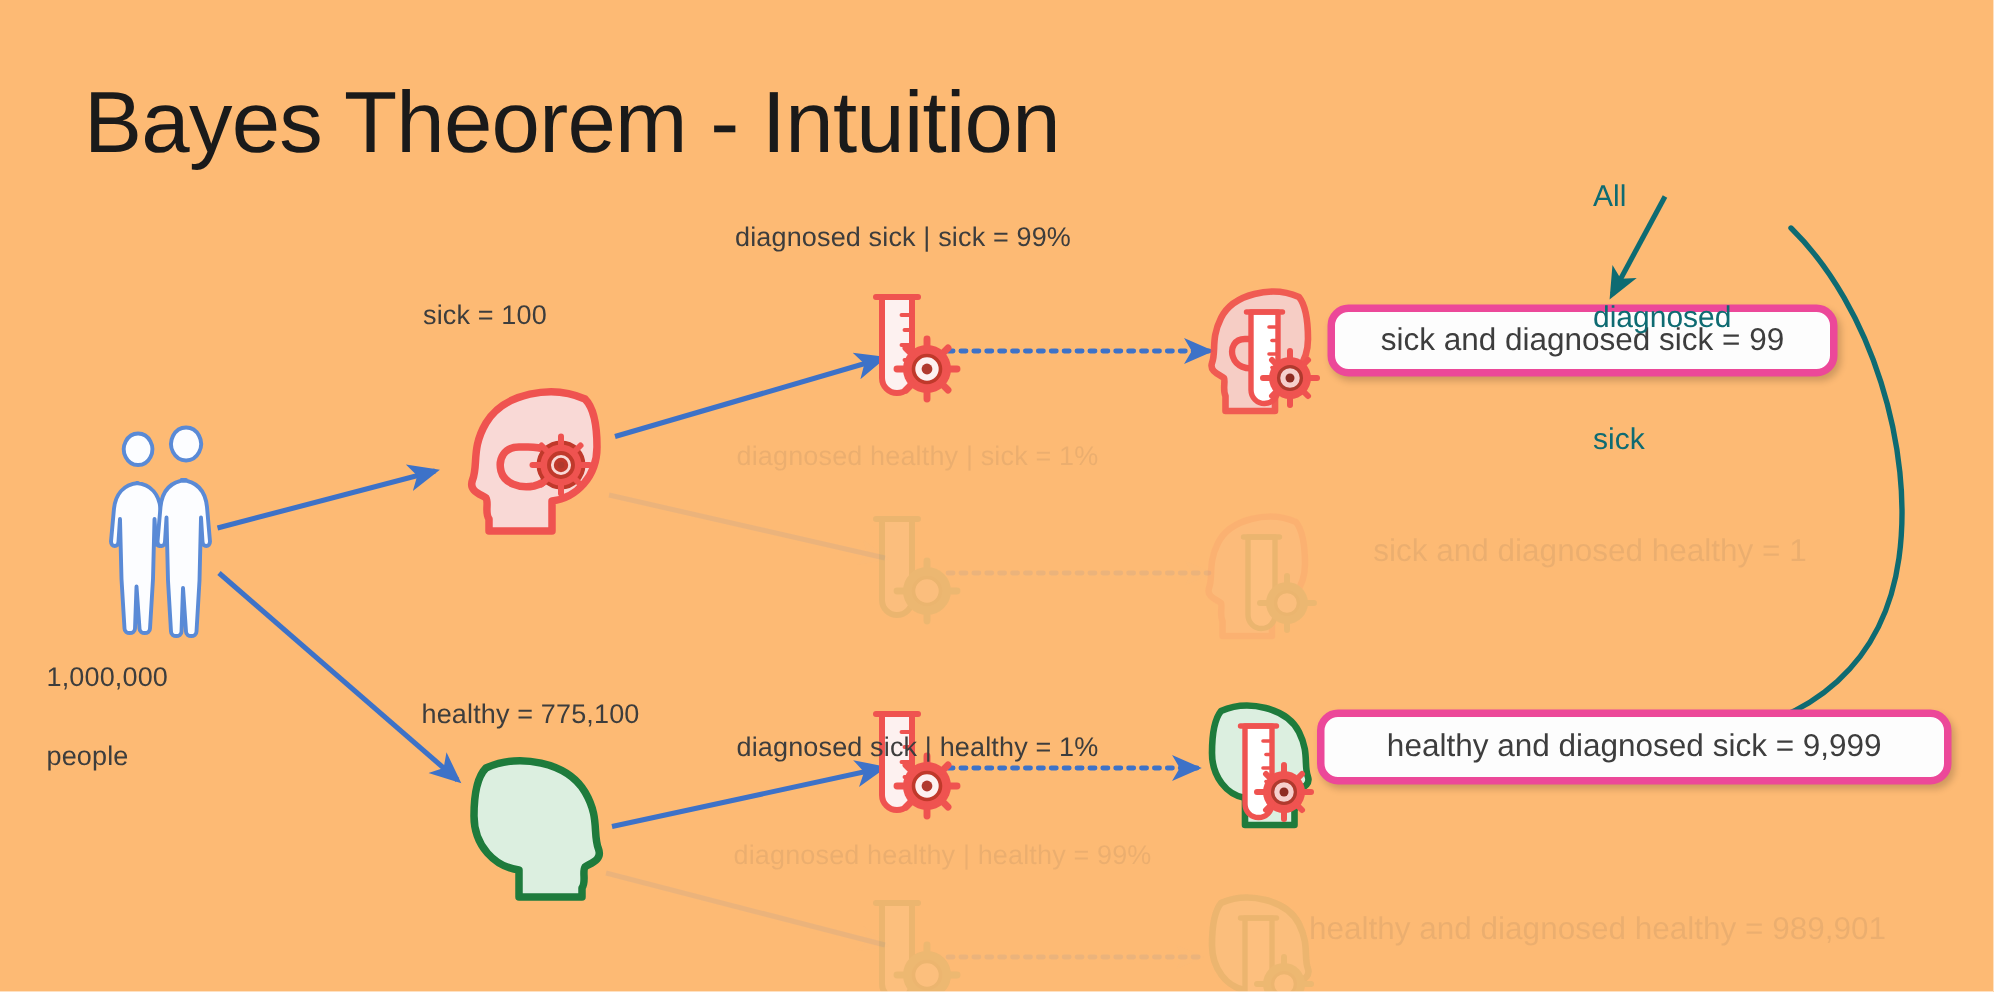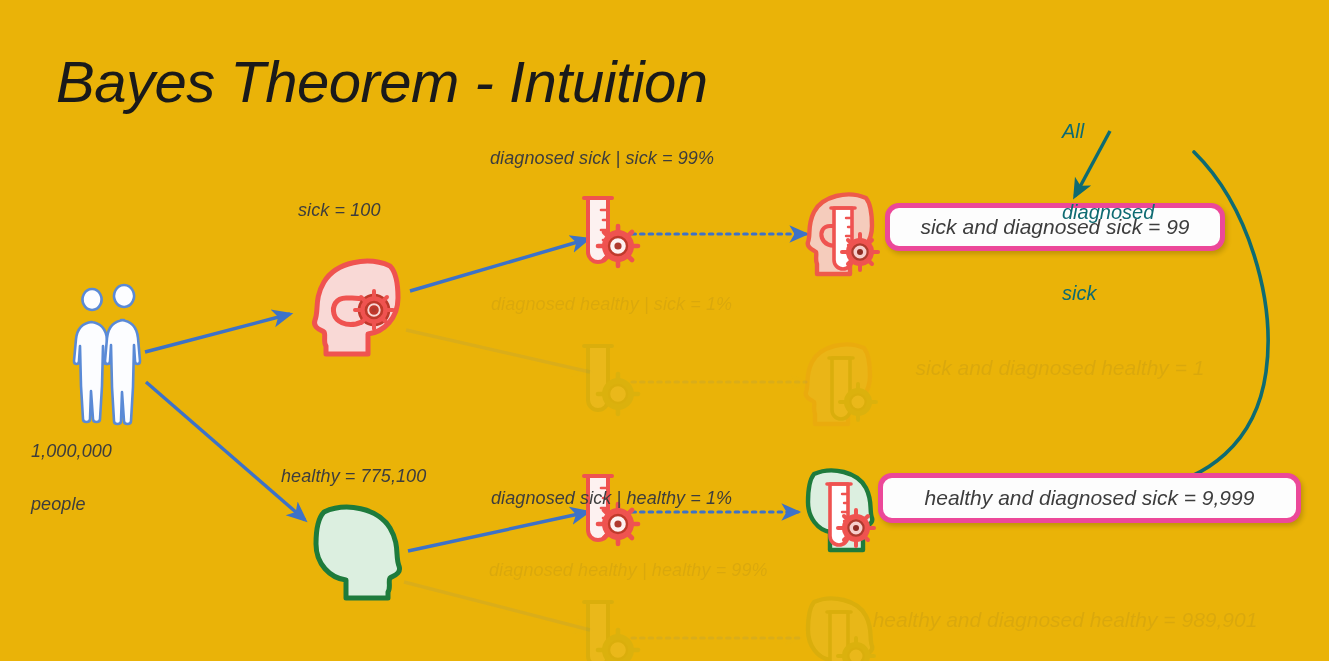--- a/index.html
+++ b/index.html
@@ -4,24 +4,23 @@
 <style>
   html, body {
     margin: 0;
     padding: 0;
     background: #ffffff;
   }
   #slide {
     position: relative;
     width: 1329px;
     height: 661px;
-    background: #eab308;
+    background: #fdba74;
     overflow: hidden;
     font-family: "Liberation Sans", sans-serif;
-    font-style: italic;
   }
   #wires {
     position: absolute;
     left: 0; top: 0;
     width: 1329px; height: 661px;
     pointer-events: none;
   }
   .lbl {
     position: absolute;
     color: #3d3d3d;
@@ -375,21 +374,21 @@
           <line x1="42" y1="62" x2="48" y2="62"></line>
           <line x1="72" y1="62" x2="78" y2="62"></line>
         </g>
       </g>
     </svg>
   </div>
 
   <div class="lbl" style="left:31px; top:441px;">1,000,000</div>
   <div class="lbl" style="left:31px; top:456px;margin-top:38px;">people</div>
 
-  <div class="lbl" style="left:298px; top:200px;">sick = 100</div>
+  <div class="lbl" style="left:282px; top:200px;">sick = 100</div>
 
   <div class="lbl" style="left:281px; top:466px;">healthy = 775,100</div>
 
   <div class="lbl" style="left:490px; top:148px;">diagnosed sick | sick = 99%</div>
 
   <div class="lbl faded" style="left:491px; top:294px;">diagnosed healthy | sick = 1%</div>
 
   <div class="lbl" style="left:491px; top:440px;margin-top:48px;">diagnosed sick | healthy = 1%</div>
 
   <div class="lbl faded" style="left:489px; top:560px;">diagnosed healthy | healthy = 99%</div>

